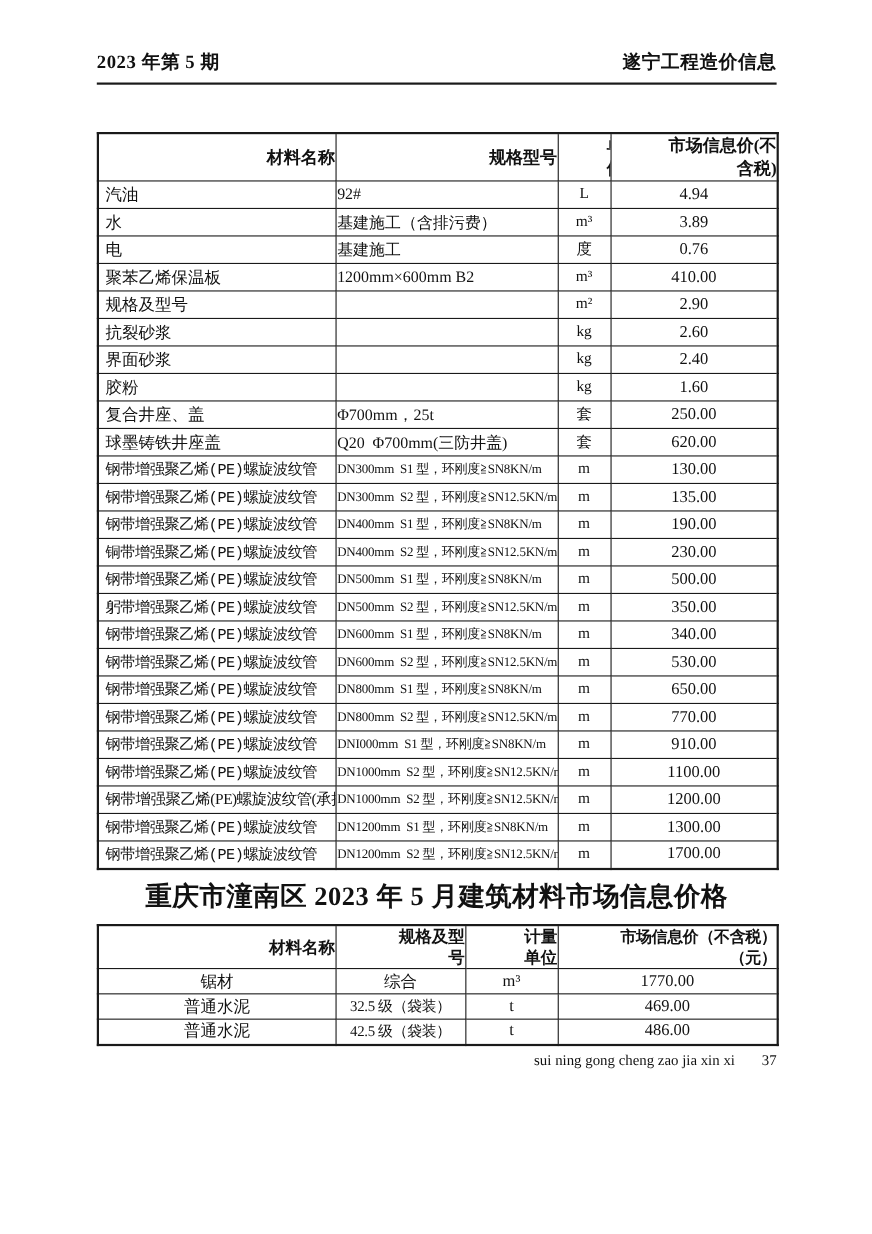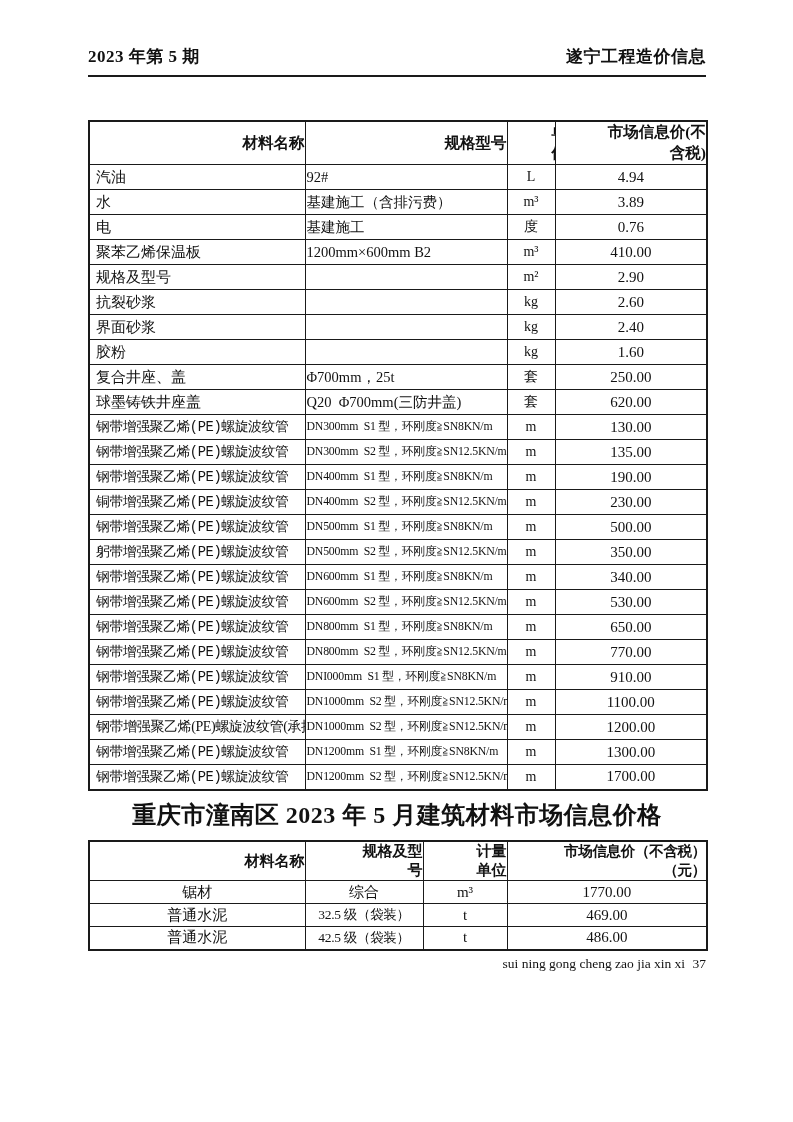--- a/index.html
+++ b/index.html
@@ -69,21 +69,21 @@
   .t2 td { height: 23px; text-align: center; font-size: 15px; }
   .t2 td.sm2 { font-size: 13.5px; letter-spacing: -0.3px; white-space: nowrap; }
   .t2 th.h3 { font-size: 14.5px; letter-spacing: -0.3px; }
 
   
   .page-footer {
     position: absolute; left: 88px; top: 956px; width: 618px;
     text-align: right;
     font-size: 13.5px;
   }
-  .page-footer .page-number { margin-left: 4px; }
+  .page-footer .page-number { margin-left: 21px; }
 </style>
 </head>
 <body>
 
 <div class="page-header">
   <span>2023 年第 5 期</span>
   <span>遂宁工程造价信息</span>
 </div>
 
 <table class="price-table t1">

